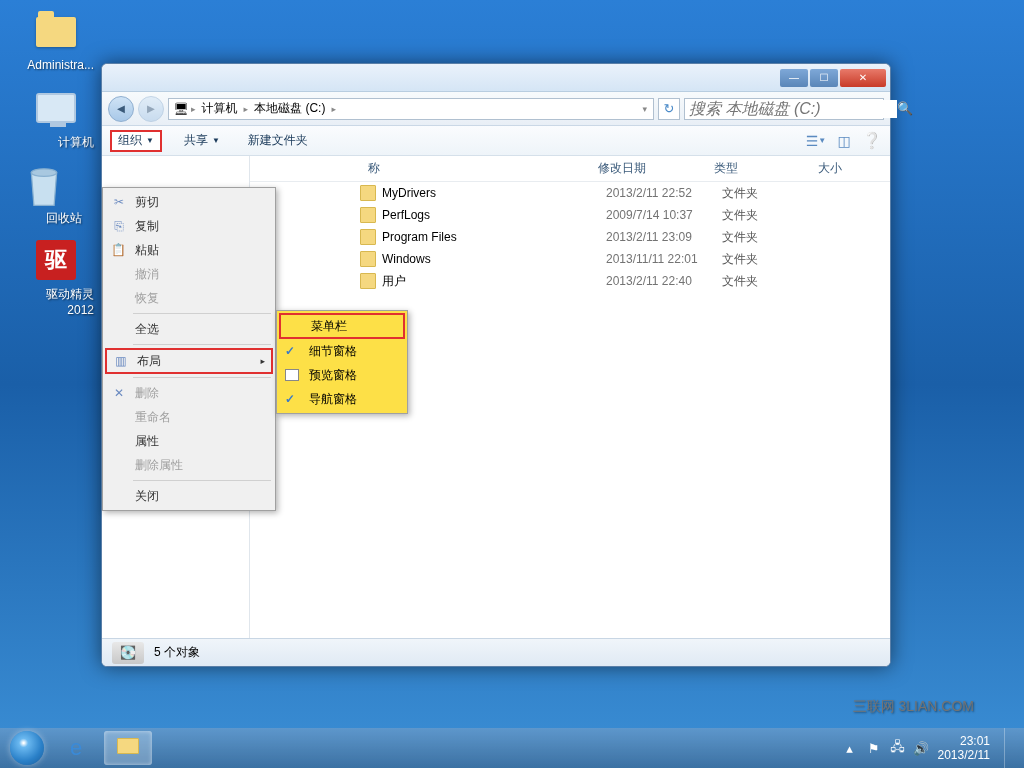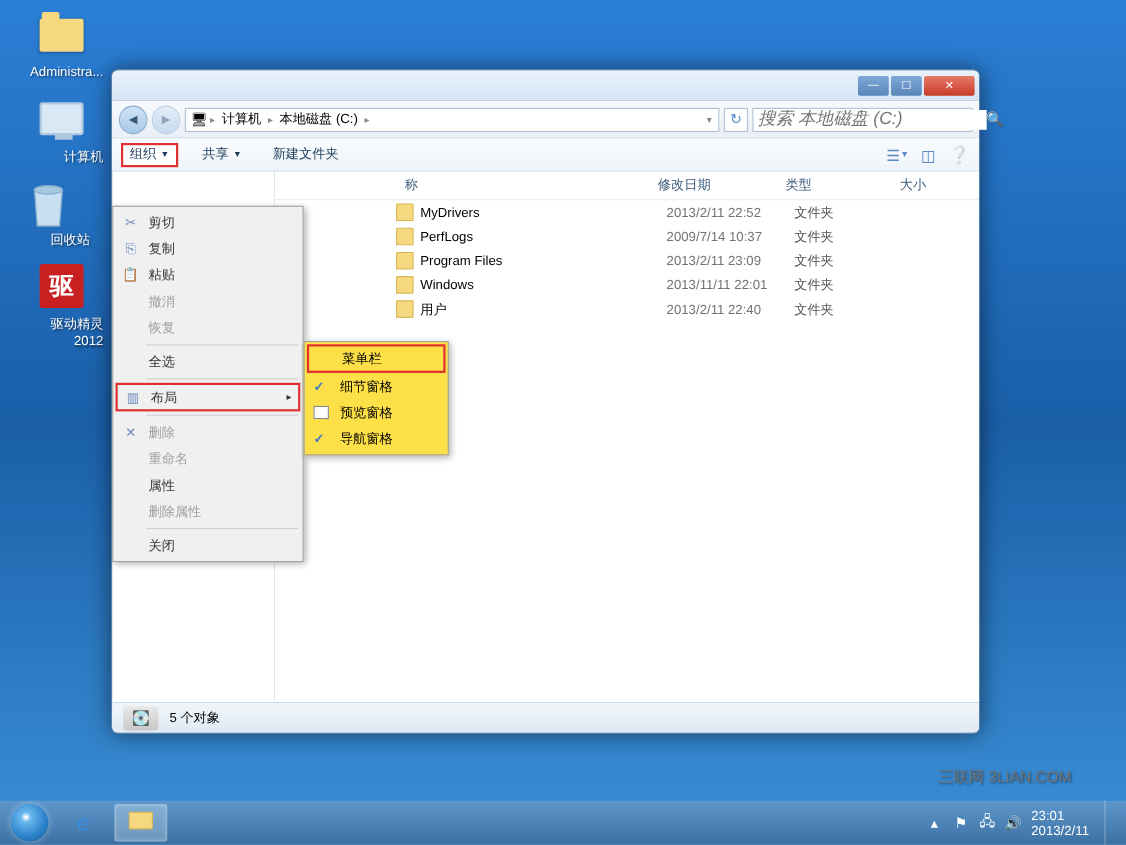--- a/index.html
+++ b/index.html
@@ -78,21 +78,21 @@
 .attrib { position: absolute; right: 50px; bottom: 52px; color: #737373; font-size: 14px; text-shadow: 1px 1px 2px rgba(0,0,0,.5); }
 
 
 .taskbar { position: absolute; left: 0; bottom: 0; width: 1024px; height: 40px; background: linear-gradient(rgba(120,160,200,.6),rgba(60,100,140,.7)); display: flex; align-items: center; padding: 0 6px; backdrop-filter: blur(4px); }
 .start { width: 42px; height: 36px; border-radius: 18px; display: flex; align-items: center; justify-content: center; cursor: pointer; }
 .start-orb { width: 34px; height: 34px; border-radius: 50%; background: radial-gradient(circle at 40% 35%, #fff 2%, #6ab8f0 15%, #2a80c8 60%, #185a98 100%); box-shadow: 0 0 6px rgba(255,255,255,.4); }
 .task-item { width: 48px; height: 34px; margin-left: 4px; border-radius: 3px; display: flex; align-items: center; justify-content: center; cursor: pointer; }
 .task-item.active { background: rgba(255,255,255,.25); box-shadow: inset 0 0 4px rgba(255,255,255,.5); }
 .tray { margin-left: auto; display: flex; align-items: center; gap: 8px; color: #fff; font-size: 12px; padding-right: 4px; }
 .tray .tic { width: 16px; height: 16px; display: flex; align-items: center; justify-content: center; font-size: 13px; }
-.tray .clock { text-align: left; line-height: 1.2; font-size: 12px; }
+.tray .clock { text-align: right; line-height: 1.2; font-size: 12px; }
 .showdesk { width: 10px; height: 40px; border-left: 1px solid rgba(255,255,255,.3); margin-left: 6px; cursor: pointer; }
 
 
 .folder-shape { width: 40px; height: 30px; background: #f5d880; border-radius: 2px; position: relative; box-shadow: 0 1px 3px rgba(0,0,0,.3); }
 .folder-shape::before { content:''; position:absolute; top:-6px; left:2px; width:16px; height:8px; background:#f5d880; border-radius:2px 2px 0 0; }
 .computer-shape { width:40px; height:30px; background:#d8e8f5; border:2px solid #b0c8e0; border-radius:3px; position:relative; }
 .computer-shape::after { content:''; position:absolute; bottom:-6px; left:12px; width:16px; height:6px; background:#b0c8e0; }
 .bin-shape { width:32px; height:38px; position:relative; }
 .bin-shape svg { width:100%; height:100%; }
 .red-sq { width:40px; height:40px; background:#c82020; color:#fff; display:flex; align-items:center; justify-content:center; font-size:22px; font-weight:bold; border-radius:3px; }

